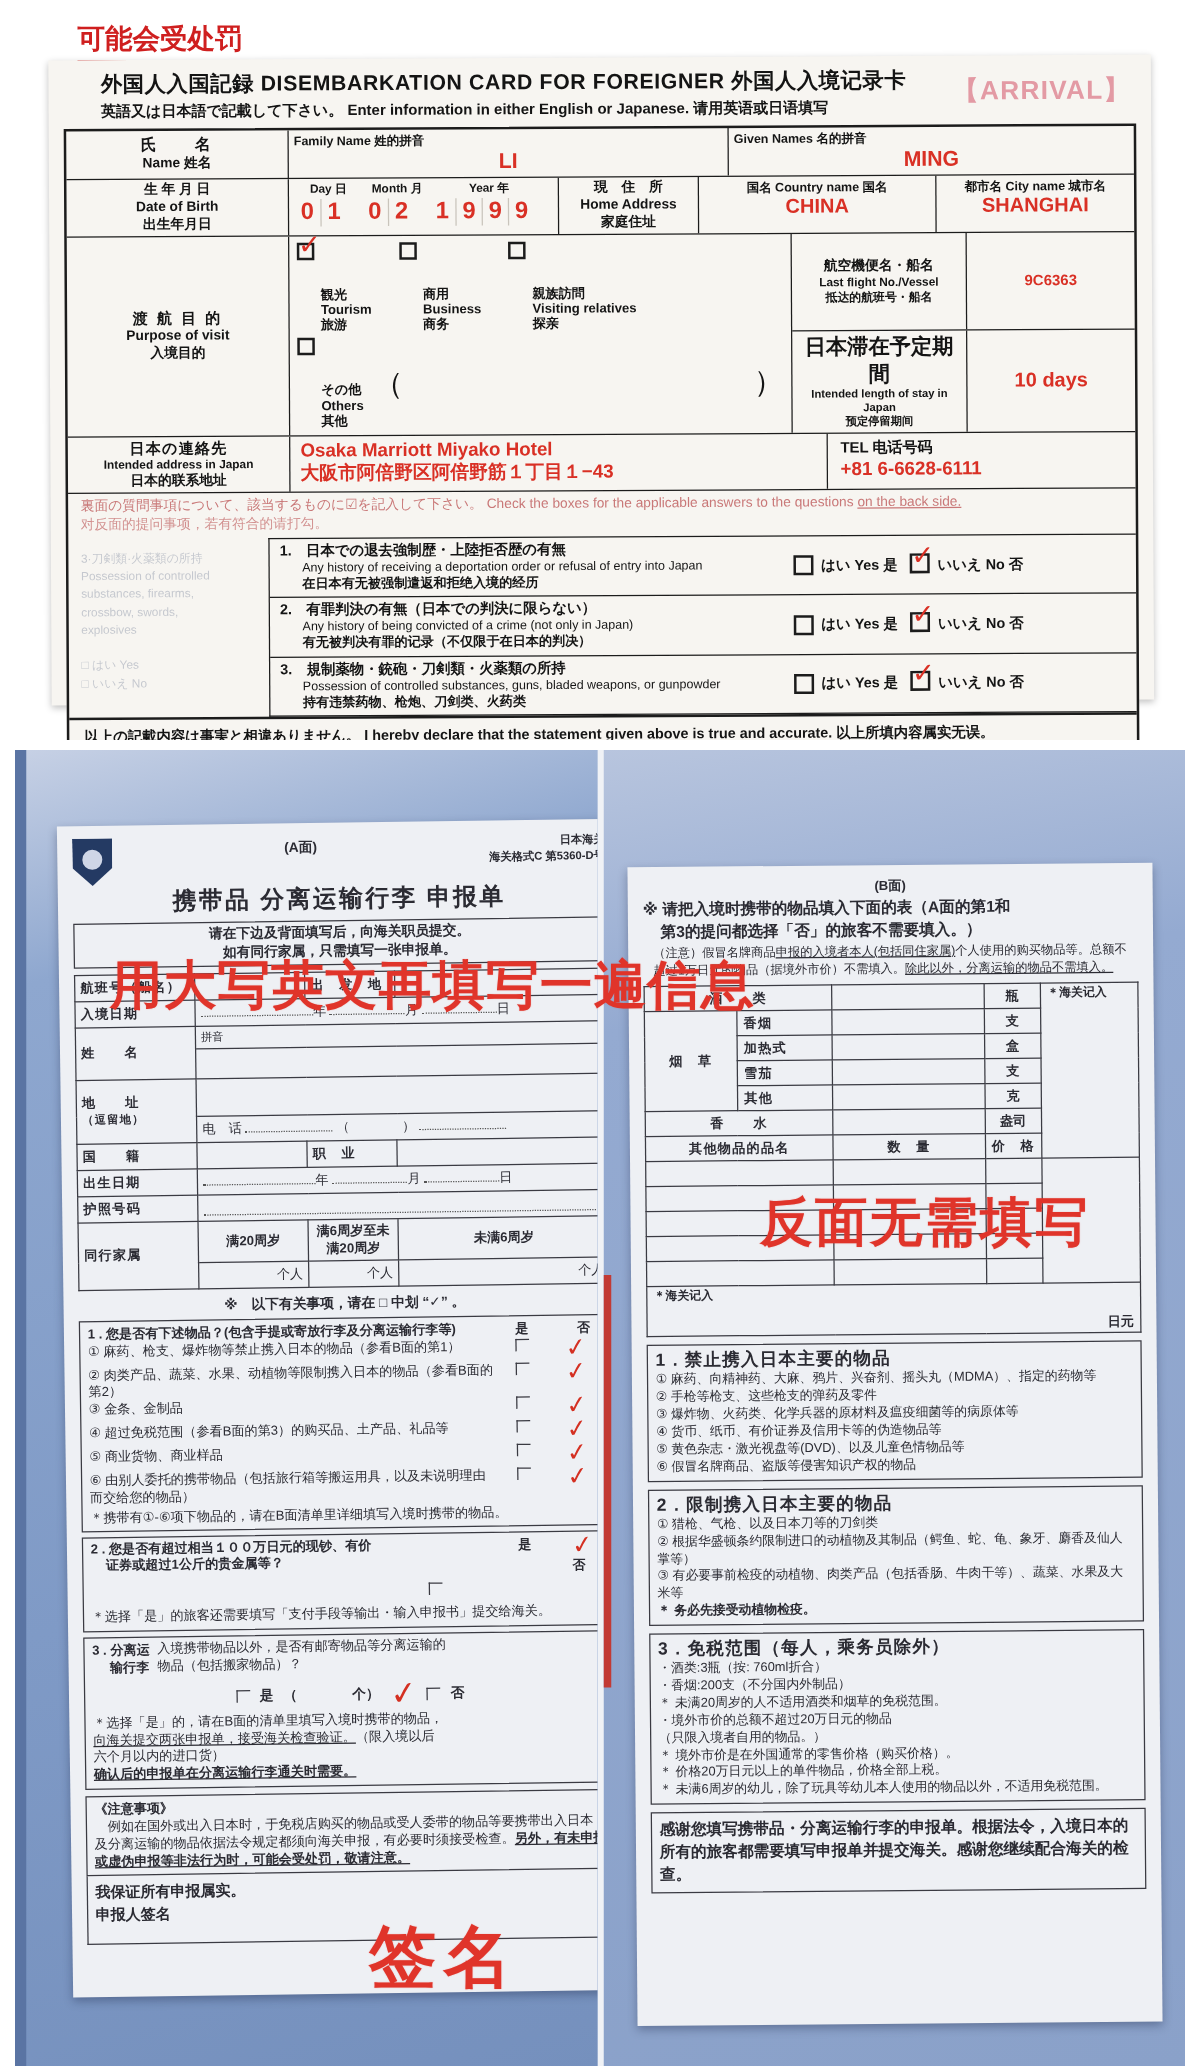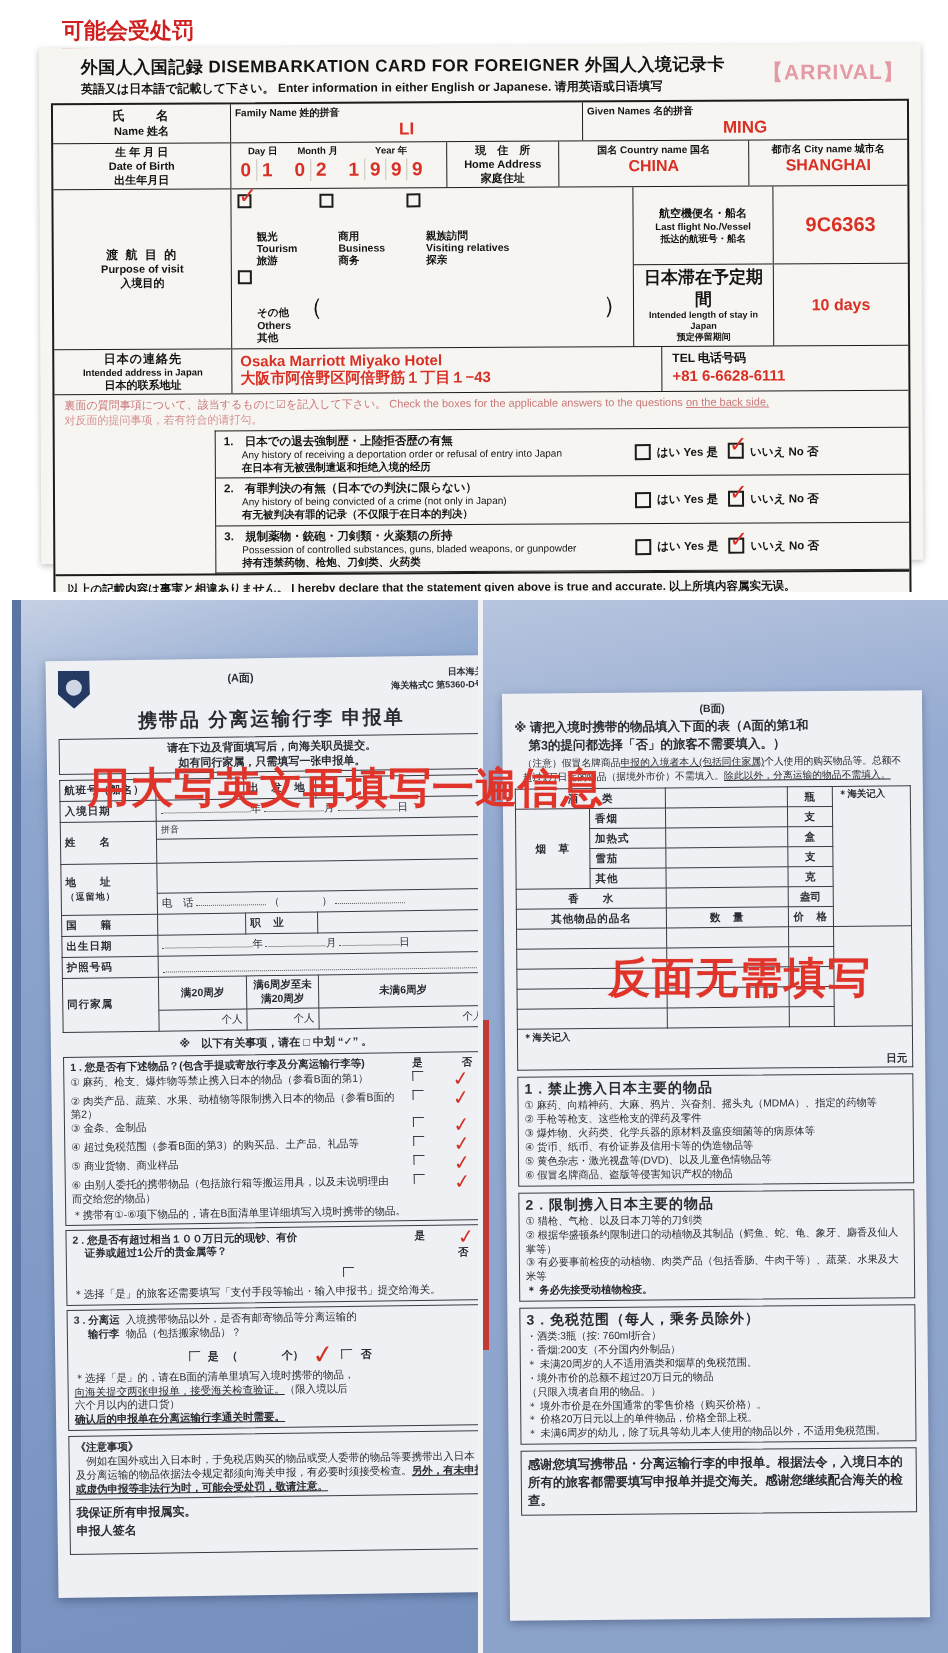--- a/index.html
+++ b/index.html
@@ -222,21 +222,21 @@
           </div>
         </div>
         <div style="flex:1;display:flex;flex-direction:column">
           <div style="flex:1;display:flex;border-bottom:1.5px solid #1c1c1c">
             <div class="cell lblcell" style="width:140px;border-right:1.5px solid #1c1c1c;font-size:9.5px">
               <span style="font-size:11px">航空機便名・船名</span>
               <span>Last flight No./Vessel</span>
               <span>抵达的航班号・船名</span>
             </div>
             <div class="lblcell" style="flex:1">
-              <span class="redval" style="font-size:20px">9C6363</span>
+              <span class="redval" style="font-size:12px">9C6363</span>
             </div>
           </div>
           <div style="flex:1;display:flex">
             <div class="cell lblcell" style="width:140px;border-right:1.5px solid #1c1c1c;font-size:9px">
               <span style="font-size:17px">日本滞在予定期間</span>
               <span>Intended length of stay in Japan</span>
               <span>预定停留期间</span>
             </div>
             <div class="lblcell" style="flex:1">
               <span class="redval" style="font-size:16px">10 days</span>
@@ -263,20 +263,29 @@
 
       <div class="row pinknote">
         <div>
           <span>裏面の質問事項について、該当するものに☑を記入して下さい。</span>
           <span>Check the boxes for the applicable answers to the questions </span><span class="u">on the back side.</span><br>
           <span style="opacity:.8">对反面的提问事项，若有符合的请打勾。</span>
         </div>
       </div>
 
       <div class="row qzone" style="border-bottom:none">
+        <div class="ghost">
+          <span>3·刀剣類·火薬類の所持</span><br>
+          <span>Possession of controlled</span><br>
+          <span>substances, firearms,</span><br>
+          <span>crossbow, swords,</span><br>
+          <span>explosives</span><br><br>
+          <span>□ はい Yes</span><br>
+          <span>□ いいえ No</span>
+        </div>
         <div class="qbox" style="flex:1">
 
           <div class="qrow">
             <div class="qtext">
               <div class="qjp"><span>1.</span>　<span>日本での退去強制歴・上陸拒否歴の有無</span></div>
               <div class="qen" style="padding-left:18px">Any history of receiving a deportation order or refusal of entry into Japan</div>
               <div class="qcn" style="padding-left:18px">在日本有无被强制遣返和拒绝入境的经历</div>
             </div>
             <div class="qanswers">
               <div class="agroup">
@@ -629,16 +638,17 @@
           <div class="bitem">＊ 境外市价是在外国通常的零售价格（购买价格）。</div>
           <div class="bitem">＊ 价格20万日元以上的单件物品，价格全部上税。</div>
           <div class="bitem">＊ 未满6周岁的幼儿，除了玩具等幼儿本人使用的物品以外，不适用免税范围。</div>
         </div>
 
         <div class="closing">感谢您填写携带品・分离运输行李的申报单。根据法令，入境日本的所有的旅客都需要填写申报单并提交海关。感谢您继续配合海关的检查。</div>
       </div>
     </div>
 
     <div class="ov ov-fill">用大写英文再填写一遍信息</div>
+    <div class="ov ov-sign">签名</div>
     <div class="ov ov-back">反面无需填写</div>
   </div>
 
 </div>
 
 </body></html>

